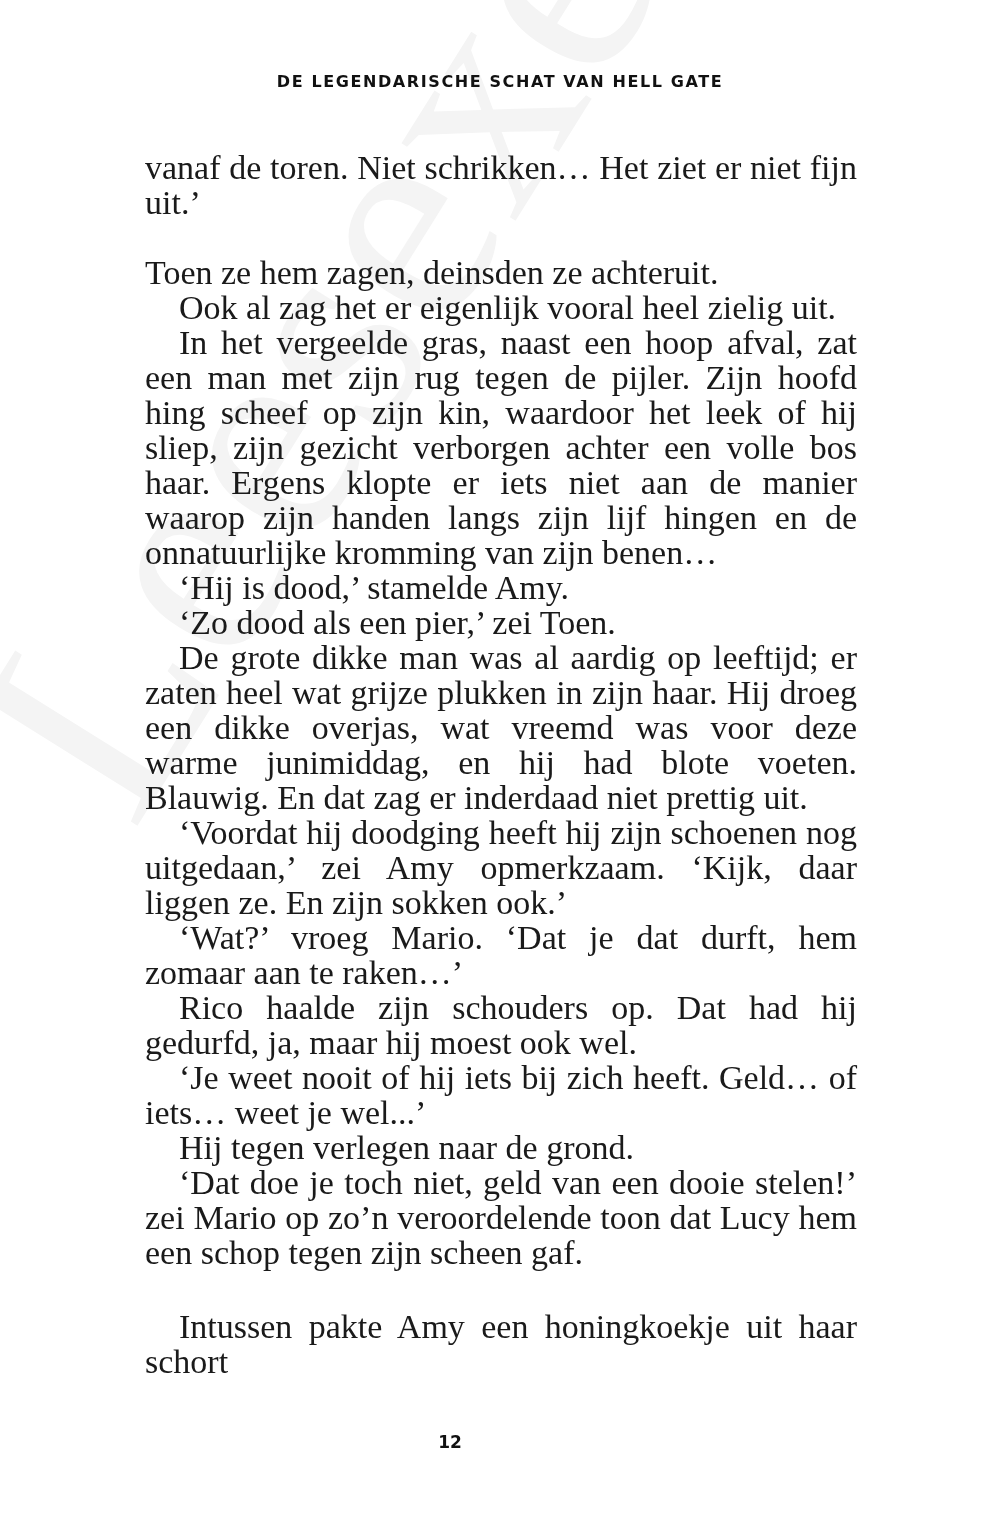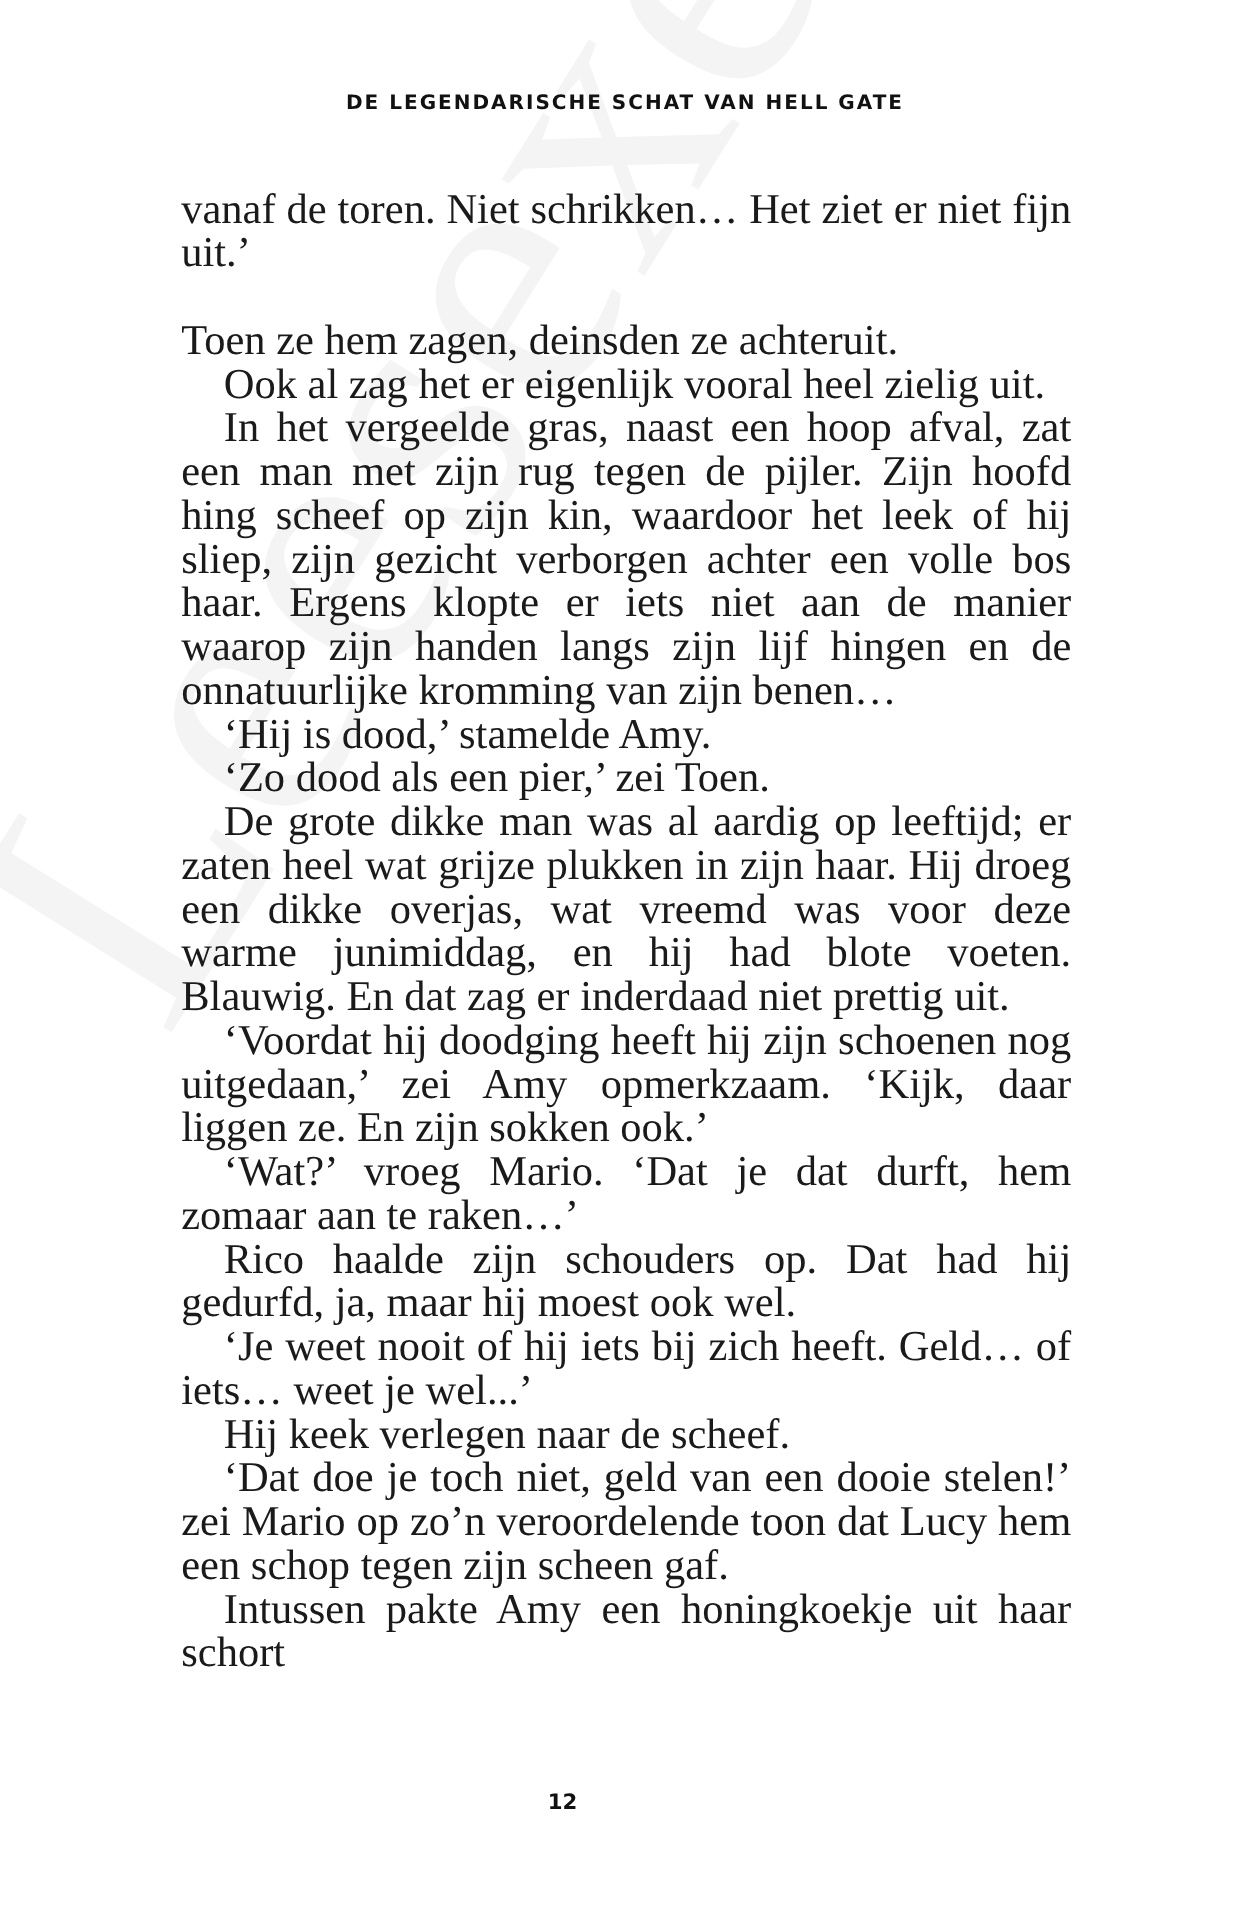--- a/index.html
+++ b/index.html
@@ -57,20 +57,21 @@
   .para {
     margin: 0;
     text-align: justify;
     text-indent: 34px;
   }
   .para.no-indent {
     text-indent: 0;
   }
   .para.last-justify {
     text-align-last: justify;
+    margin-top: 39px;
   }
   .spacer {
     height: 35px;
   }
   .folio {
     position: absolute;
     top: 1432px;
     left: 0;
     width: 900px;
     text-align: center;
@@ -96,18 +97,18 @@
   <p class="para no-indent">Toen ze hem zagen, deinsden ze achteruit.</p>
   <p class="para">Ook al zag het er eigenlijk vooral heel zielig uit.</p>
   <p class="para">In het vergeelde gras, naast een hoop afval, zat een man met zijn rug tegen de pijler. Zijn hoofd hing scheef op zijn kin, waardoor het leek of hij sliep, zijn gezicht verborgen achter een volle bos haar. Ergens klopte er iets niet aan de manier waarop zijn handen langs zijn lijf hingen en de onnatuurlijke kromming van zijn benen…</p>
   <p class="para">‘Hij is dood,’ stamelde Amy.</p>
   <p class="para">‘Zo dood als een pier,’ zei Toen.</p>
   <p class="para">De grote dikke man was al aardig op leeftijd; er zaten heel wat grijze plukken in zijn haar. Hij droeg een dikke overjas, wat vreemd was voor deze warme junimiddag, en hij had blote voeten. Blauwig. En dat zag er inderdaad niet prettig uit.</p>
   <p class="para">‘Voordat hij doodging heeft hij zijn schoenen nog uitgedaan,’ zei Amy opmerkzaam. ‘Kijk, daar liggen ze. En zijn sokken ook.’</p>
   <p class="para">‘Wat?’ vroeg Mario. ‘Dat je dat durft, hem zomaar aan te raken…’</p>
   <p class="para">Rico haalde zijn schouders op. Dat had hij gedurfd, ja, maar hij moest ook wel.</p>
   <p class="para">‘Je weet nooit of hij iets bij zich heeft. Geld… of iets… weet je wel...’</p>
-  <p class="para">Hij keek verlegen naar de scheef.</p>
+  <p class="para">Hij tegen verlegen naar de grond.</p>
   <p class="para">‘Dat doe je toch niet, geld van een dooie stelen!’ zei Mario op zo’n veroordelende toon dat Lucy hem een schop tegen zijn scheen gaf.</p>
   <p class="para last-justify">Intussen pakte Amy een honingkoekje uit haar schort</p>
 </div>
 
 <div class="folio">12</div>
 
 </body></html>

